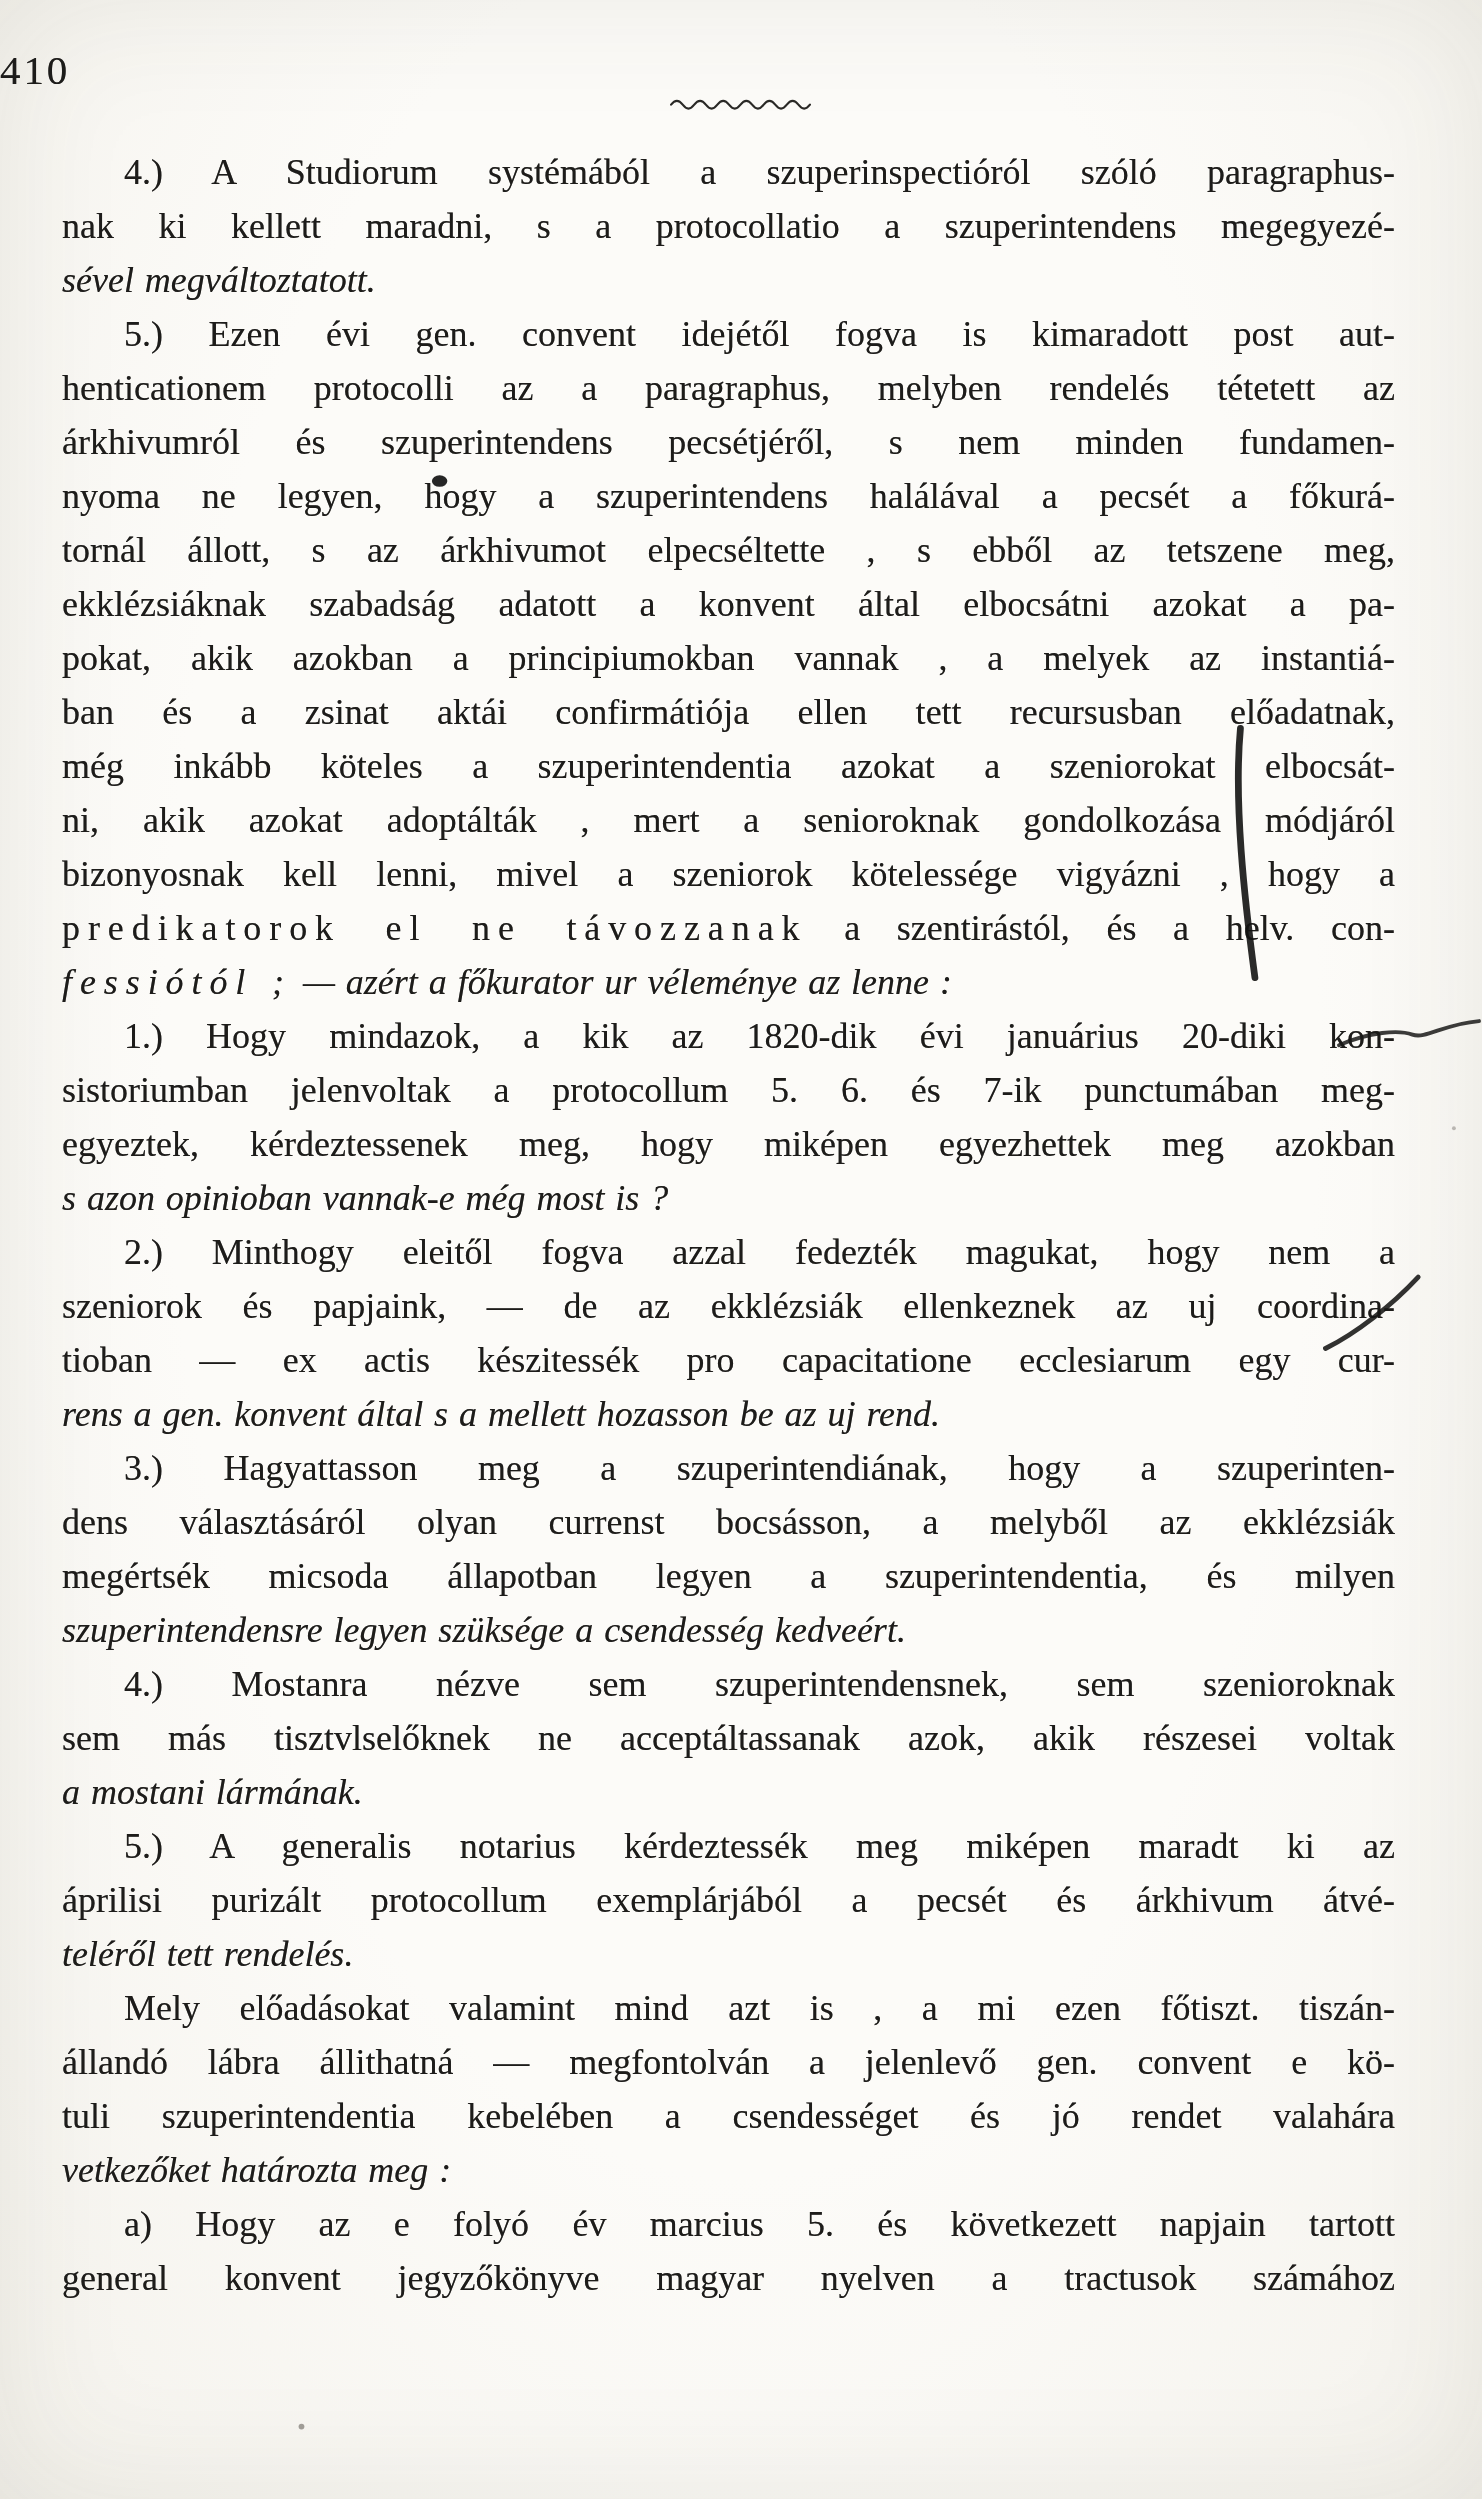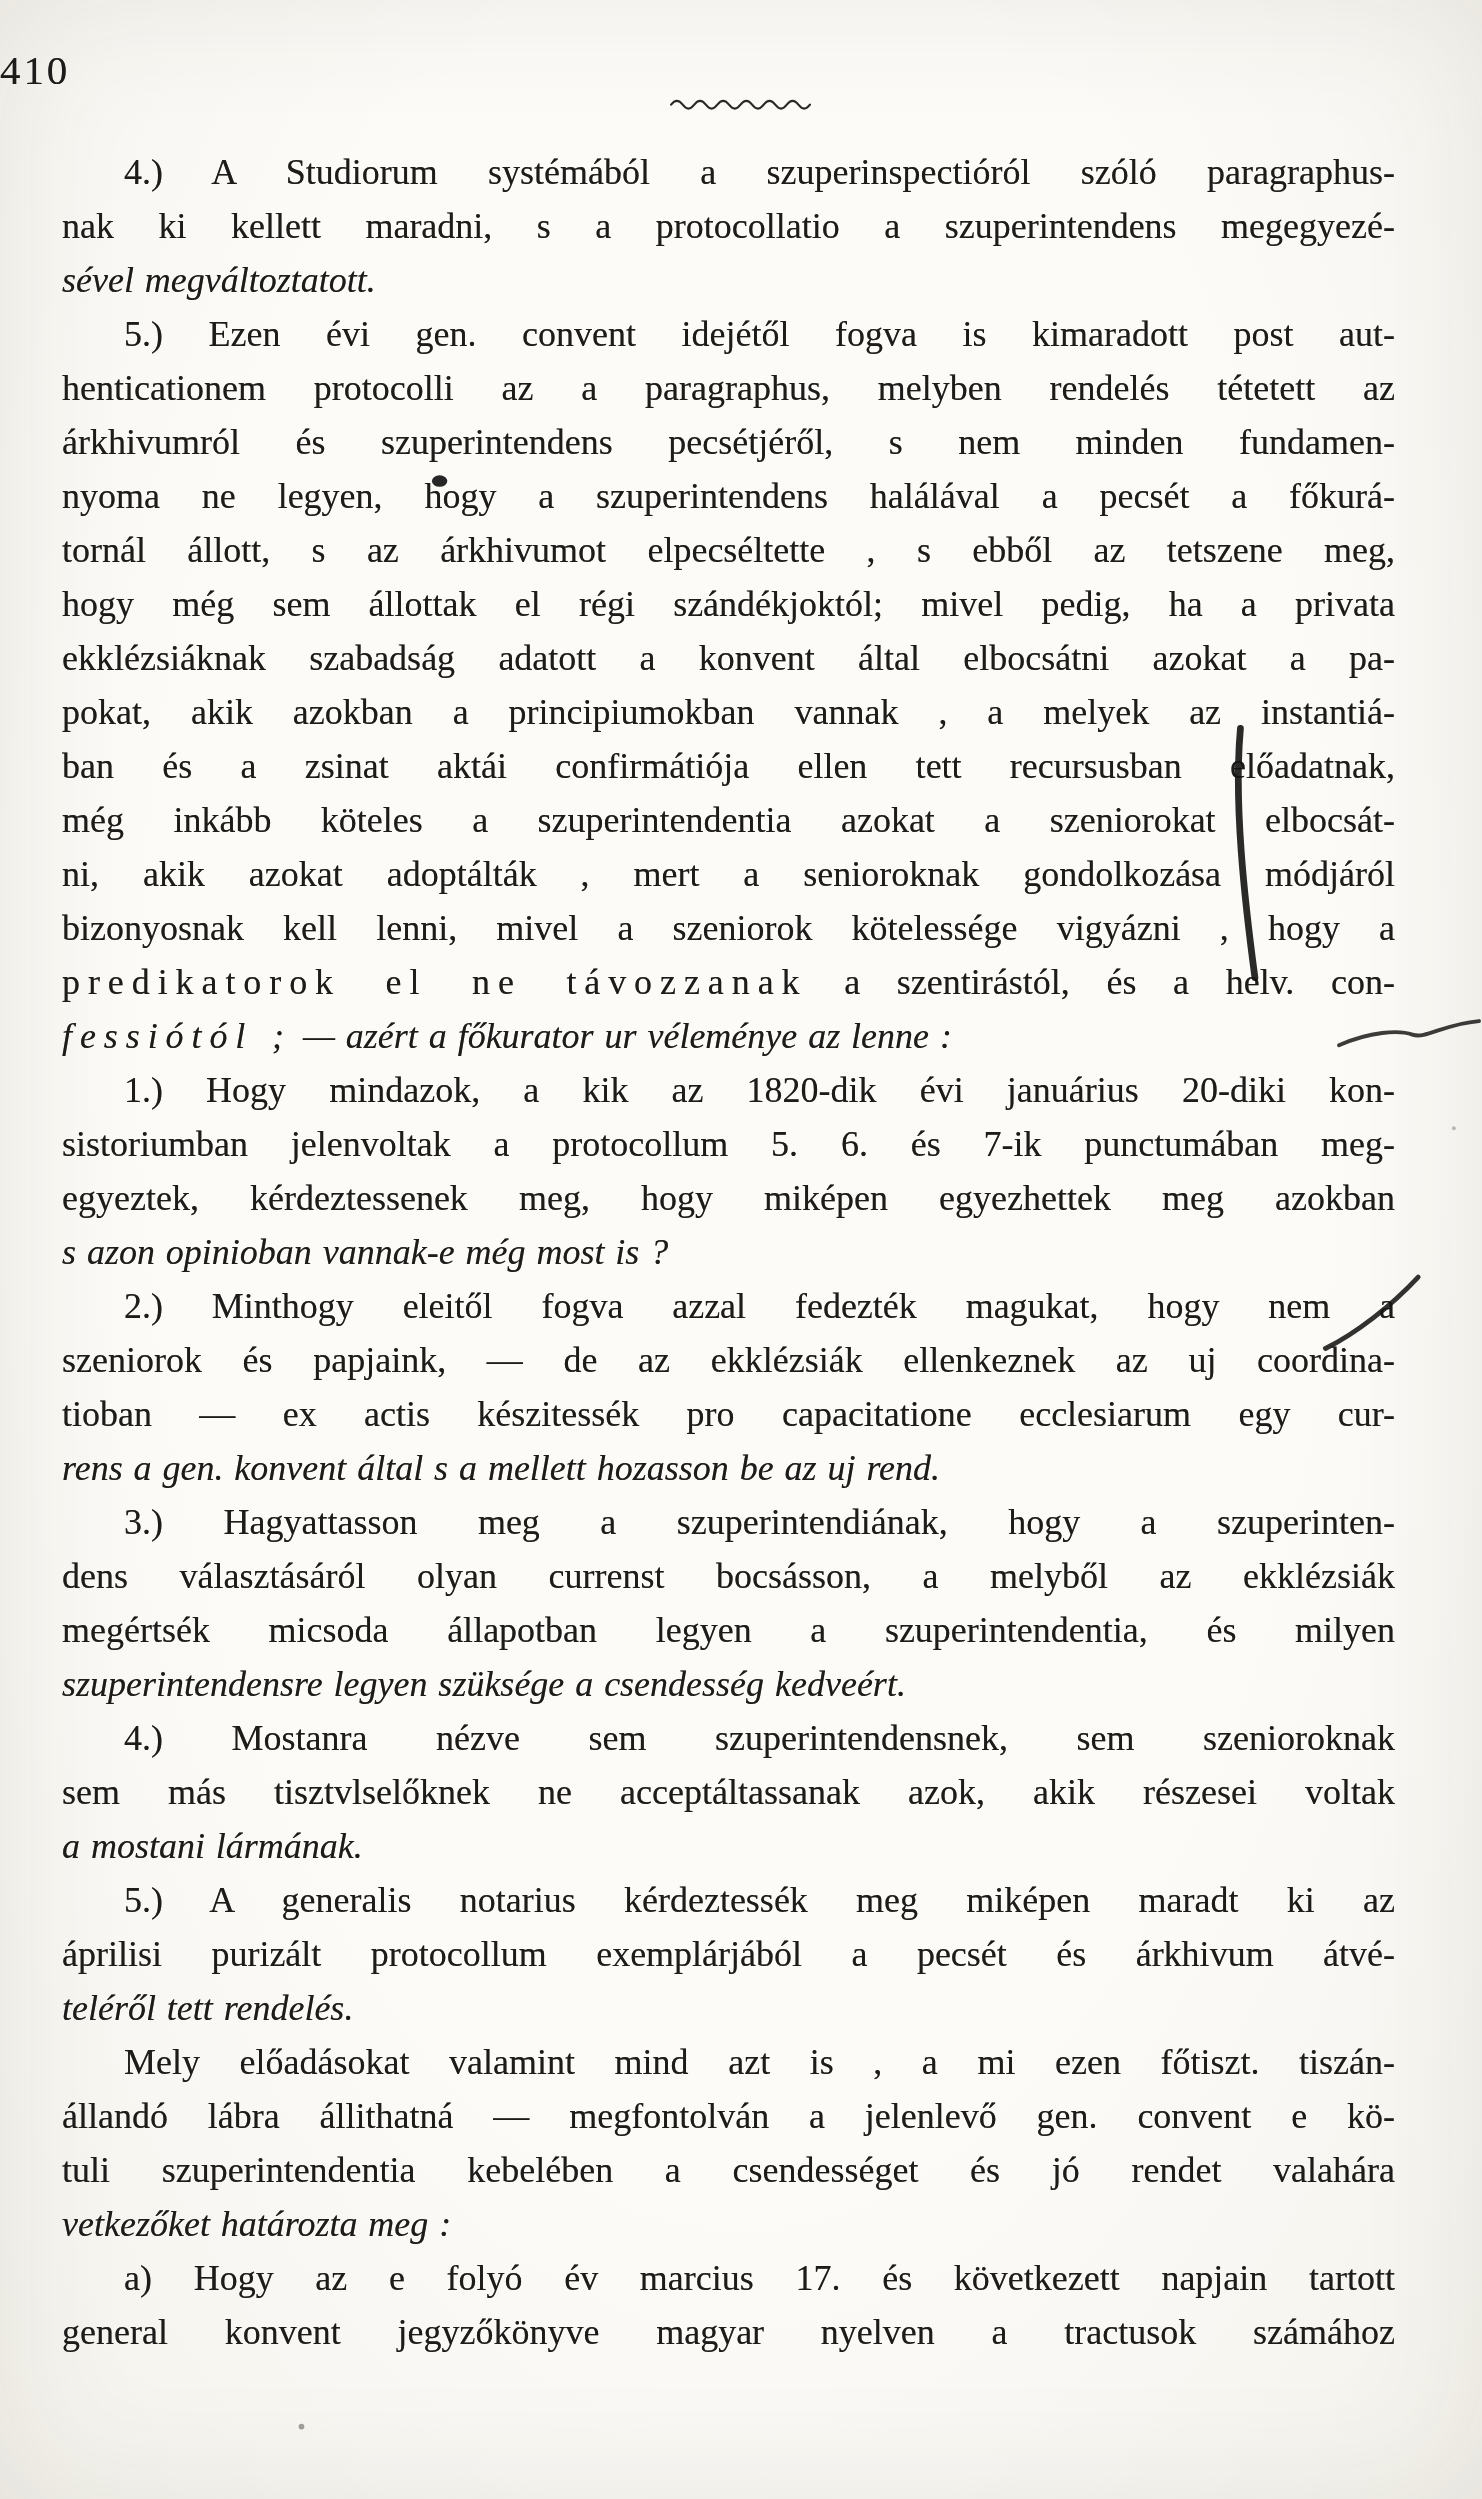--- a/index.html
+++ b/index.html
@@ -81,21 +81,20 @@
 
   <div class="text-block">
       <div class="line indent"><span>4.) A Studiorum systémából a szuperinspectióról szóló paragraphus-</span></div>
       <div class="line"><span>nak ki kellett maradni, s a protocollatio a szuperintendens megegyezé-</span></div>
       <div class="line end"><span>sével megváltoztatott.</span></div>
       <div class="line indent"><span>5.) Ezen évi gen. convent idejétől fogva is kimaradott post aut-</span></div>
       <div class="line"><span>henticationem protocolli az a paragraphus, melyben rendelés tétetett az</span></div>
       <div class="line"><span>árkhivumról és szuperintendens pecsétjéről, s nem minden fundamen-</span></div>
       <div class="line"><span>nyoma ne legyen, hogy a szuperintendens halálával a pecsét a főkurá-</span></div>
       <div class="line"><span>tornál állott, s az árkhivumot elpecséltette , s ebből az tetszene meg,</span></div>
-      <div class="line"><span>hogy még sem állottak el régi szándékjoktól; mivel pedig, ha a privata</span></div>
       <div class="line"><span>ekklézsiáknak szabadság adatott a konvent által elbocsátni azokat a pa-</span></div>
       <div class="line"><span>pokat, akik azokban a principiumokban vannak , a melyek az instantiá-</span></div>
       <div class="line"><span>ban és a zsinat aktái confirmátiója ellen tett recursusban előadatnak,</span></div>
       <div class="line"><span>még inkább köteles a szuperintendentia azokat a szeniorokat elbocsát-</span></div>
       <div class="line"><span>ni, akik azokat adoptálták , mert a senioroknak gondolkozása módjáról</span></div>
       <div class="line"><span>bizonyosnak kell lenni, mivel a szeniorok kötelessége vigyázni , hogy a</span></div>
       <div class="line"><span class="sp">predikatorok el ne távozzanak</span><span> a szentirástól, és a helv. con-</span></div>
       <div class="line end"><span class="sp">fessiótól ;</span><span> — azért a főkurator ur véleménye az lenne :</span></div>
       <div class="line indent"><span>1.) Hogy mindazok, a kik az 1820-dik évi januárius 20-diki kon-</span></div>
       <div class="line"><span>sistoriumban jelenvoltak a protocollum 5. 6. és 7-ik punctumában meg-</span></div>
@@ -112,21 +111,21 @@
       <div class="line indent"><span>4.) Mostanra nézve sem szuperintendensnek, sem szenioroknak</span></div>
       <div class="line"><span>sem más tisztvlselőknek ne acceptáltassanak azok, akik részesei voltak</span></div>
       <div class="line end"><span>a mostani lármának.</span></div>
       <div class="line indent"><span>5.) A generalis notarius kérdeztessék meg miképen maradt ki az</span></div>
       <div class="line"><span>áprilisi purizált protocollum exemplárjából a pecsét és árkhivum átvé-</span></div>
       <div class="line end"><span>teléről tett rendelés.</span></div>
       <div class="line indent"><span>Mely előadásokat valamint mind azt is , a mi ezen főtiszt. tiszán-</span></div>
       <div class="line"><span>állandó lábra állithatná — megfontolván a jelenlevő gen. convent e kö-</span></div>
       <div class="line"><span>tuli szuperintendentia kebelében a csendességet és jó rendet valahára</span></div>
       <div class="line end"><span>vetkezőket határozta meg :</span></div>
-      <div class="line indent"><span>a) Hogy az e folyó év marcius 17. és következett napjain tartott</span></div>
+      <div class="line indent"><span>a) Hogy az e folyó év marcius 5. és következett napjain tartott</span></div>
       <div class="line"><span>general konvent jegyzőkönyve magyar nyelven a tractusok számához</span></div>
     </div>
 
   <svg class="ink-marks" width="1483" height="2500" viewBox="0 0 1535 2588">
 
     <ellipse cx="455" cy="498" rx="8" ry="6" fill="#141413" opacity="0.92"></ellipse>
 
     <path d="M1284,754 C1277,830 1288,930 1299,1012" fill="none" stroke="#131312" stroke-width="7" stroke-linecap="round" opacity="0.9"></path>
 
     <path d="M1386,1082 C1418,1068 1448,1066 1462,1071 C1476,1076 1494,1060 1531,1057" fill="none" stroke="#1a1a19" stroke-width="4" stroke-linecap="round" opacity="0.85"></path>

